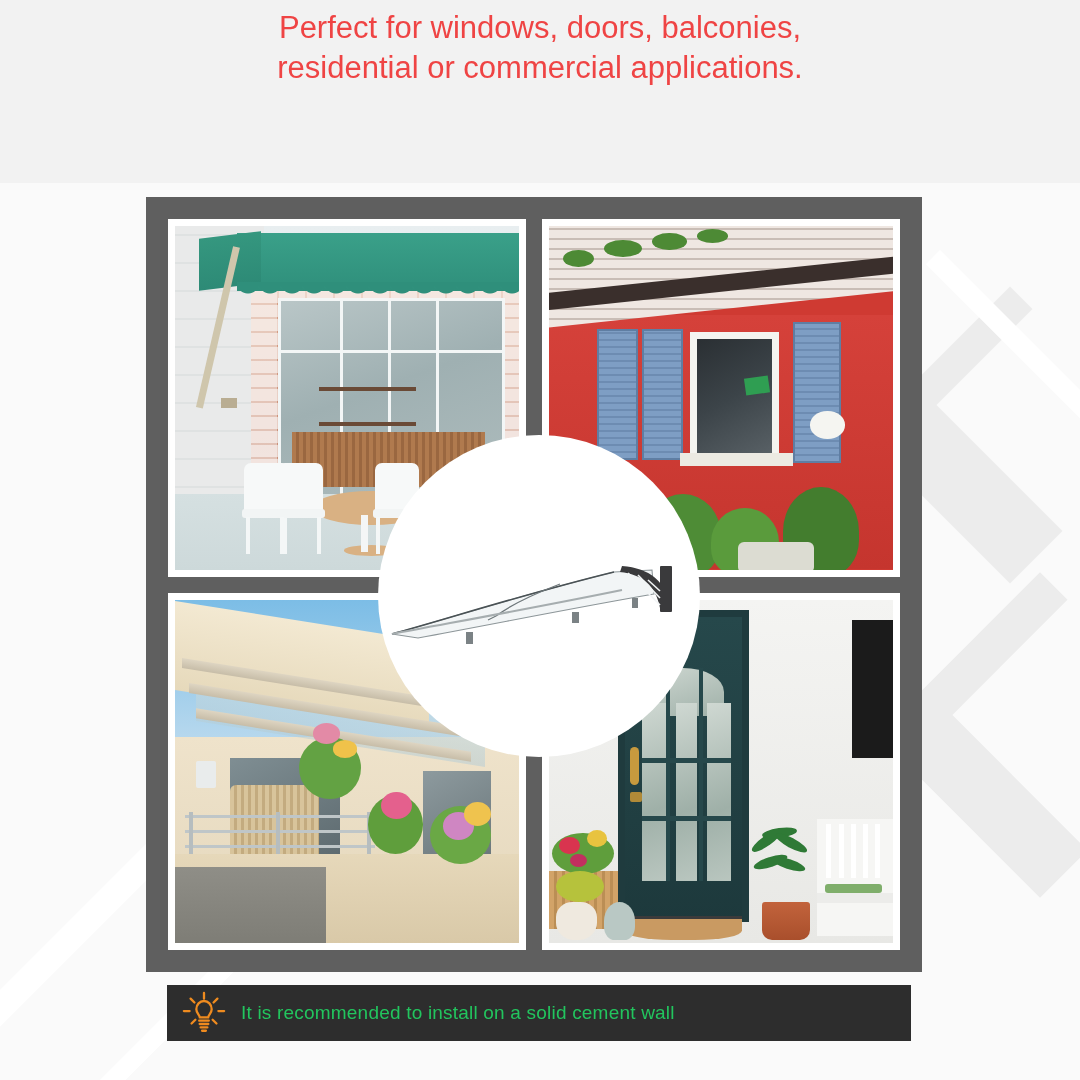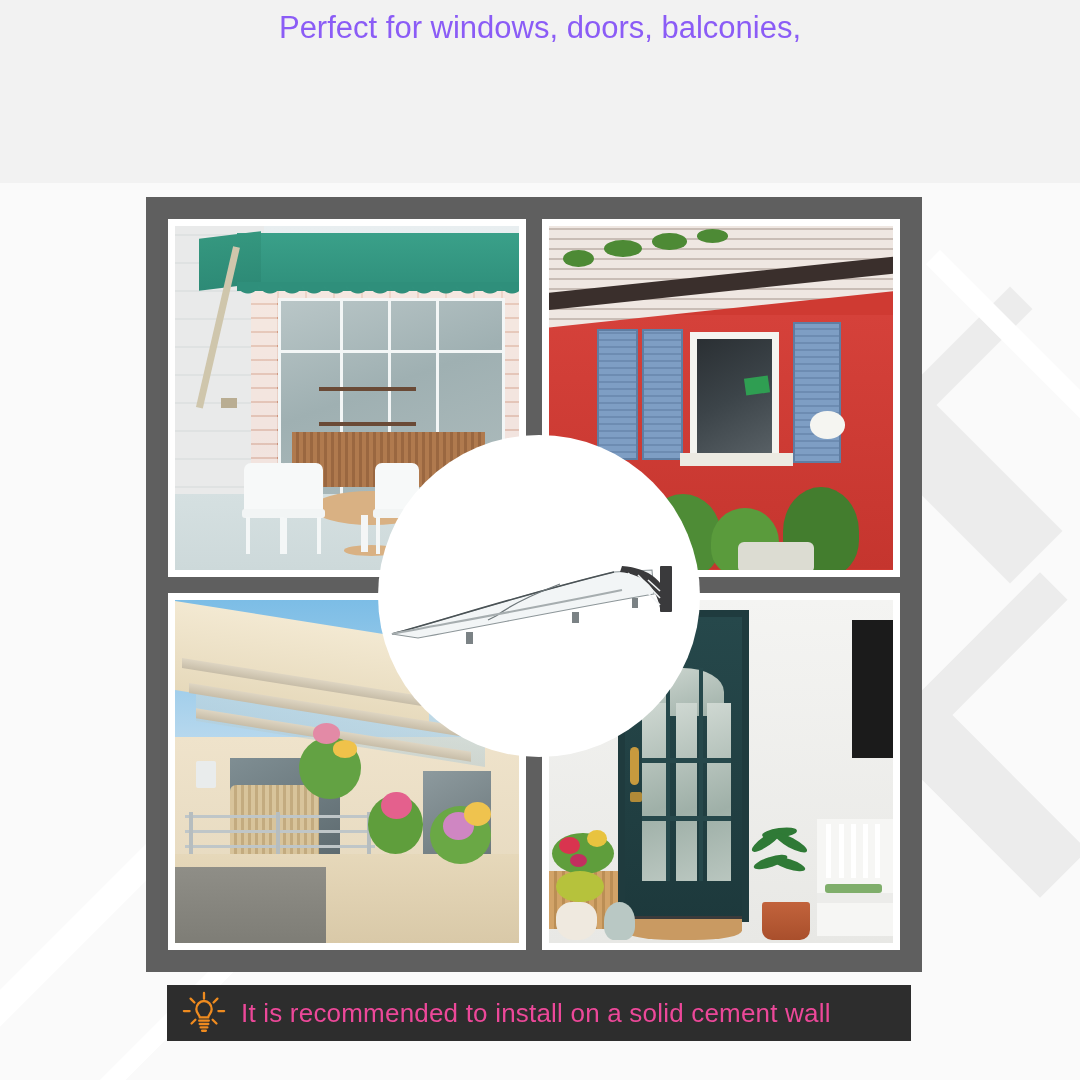--- a/index.html
+++ b/index.html
@@ -25,21 +25,21 @@
 
   
   .header{position:absolute;left:0;top:0;width:1080px;height:183px;text-align:center;}
   .title{
     margin:0;padding-top:28px;
     font-size:47px;font-weight:bold;letter-spacing:.5px;
     color:#4a4a4a;font-family:"Liberation Sans", sans-serif;
   }
   .subtitle{
     margin:0;padding-top:8px;
-    font-size:31px;line-height:1.28;color:#8b5cf6;font-weight:normal;
+    font-size:31px;line-height:1.28;color:#ef4444;font-weight:normal;
   }
 
   
   .collage{
     position:absolute;left:146px;top:197px;width:776px;height:775px;
     background:#5f5f5f;
     display:grid;grid-template-columns:1fr 1fr;grid-template-rows:1fr 1fr;
     gap:16px;padding:22px;box-sizing:border-box;
   }
   .cell{position:relative;background:#ffffff;padding:7px;box-sizing:border-box;overflow:hidden;}
@@ -170,21 +170,21 @@
   }
   .canopy{position:absolute;left:6px;top:125px;width:312px;height:90px;}
 
   
   .tip{
     position:absolute;left:167px;top:985px;width:744px;height:56px;
     background:#2d2d2d;display:flex;align-items:center;z-index:6;
   }
   .tip .bulb{width:46px;height:46px;margin-left:14px;flex:0 0 auto;}
   .tip .tip-text{
-    color:#ec4899;font-size:26px;margin-left:14px;white-space:nowrap;
+    color:#22c55e;font-size:19px;margin-left:14px;white-space:nowrap;
     font-family:"Liberation Sans", sans-serif;letter-spacing:.2px;
   }
 </style>
 </head>
 <body>
 
 <div id="page">
 
   <div class="bg-top-band"></div>
   <div class="bg-lower"></div>
@@ -192,20 +192,21 @@
   <div class="chev mask1"></div>
   <div class="chev c2"></div>
   <div class="chev mask2"></div>
   <div class="diag-stripe ds1"></div>
   <div class="diag-stripe ds2"></div>
   <div class="diag-stripe ds3"></div>
 
   <div class="header">
     <p class="subtitle">
       <span>Perfect for windows, doors, balconies,</span><br>
+      <span>residential or commercial applications.</span>
     </p>
   </div>
 
   <div class="collage">
 
     <div class="cell">
       <div class="photo p1">
         <div class="stonewall"></div>
         <div class="brick"></div>
         <div class="glass"></div>

